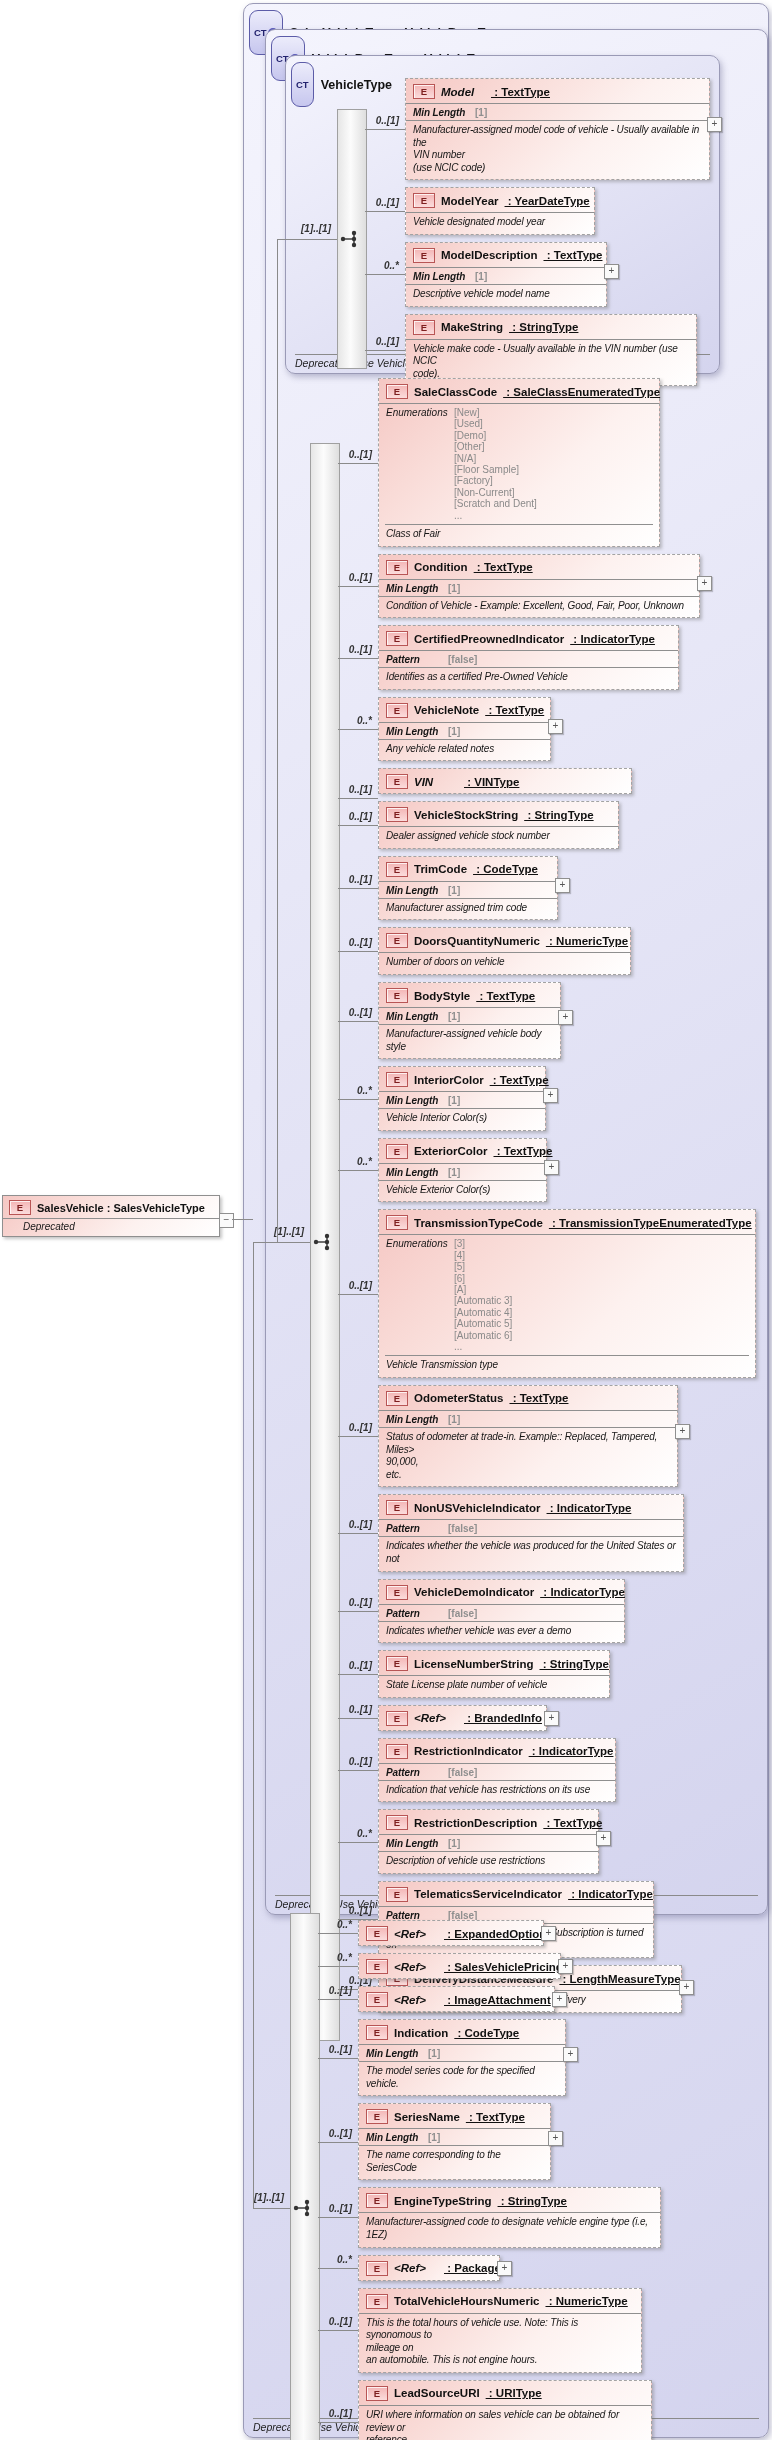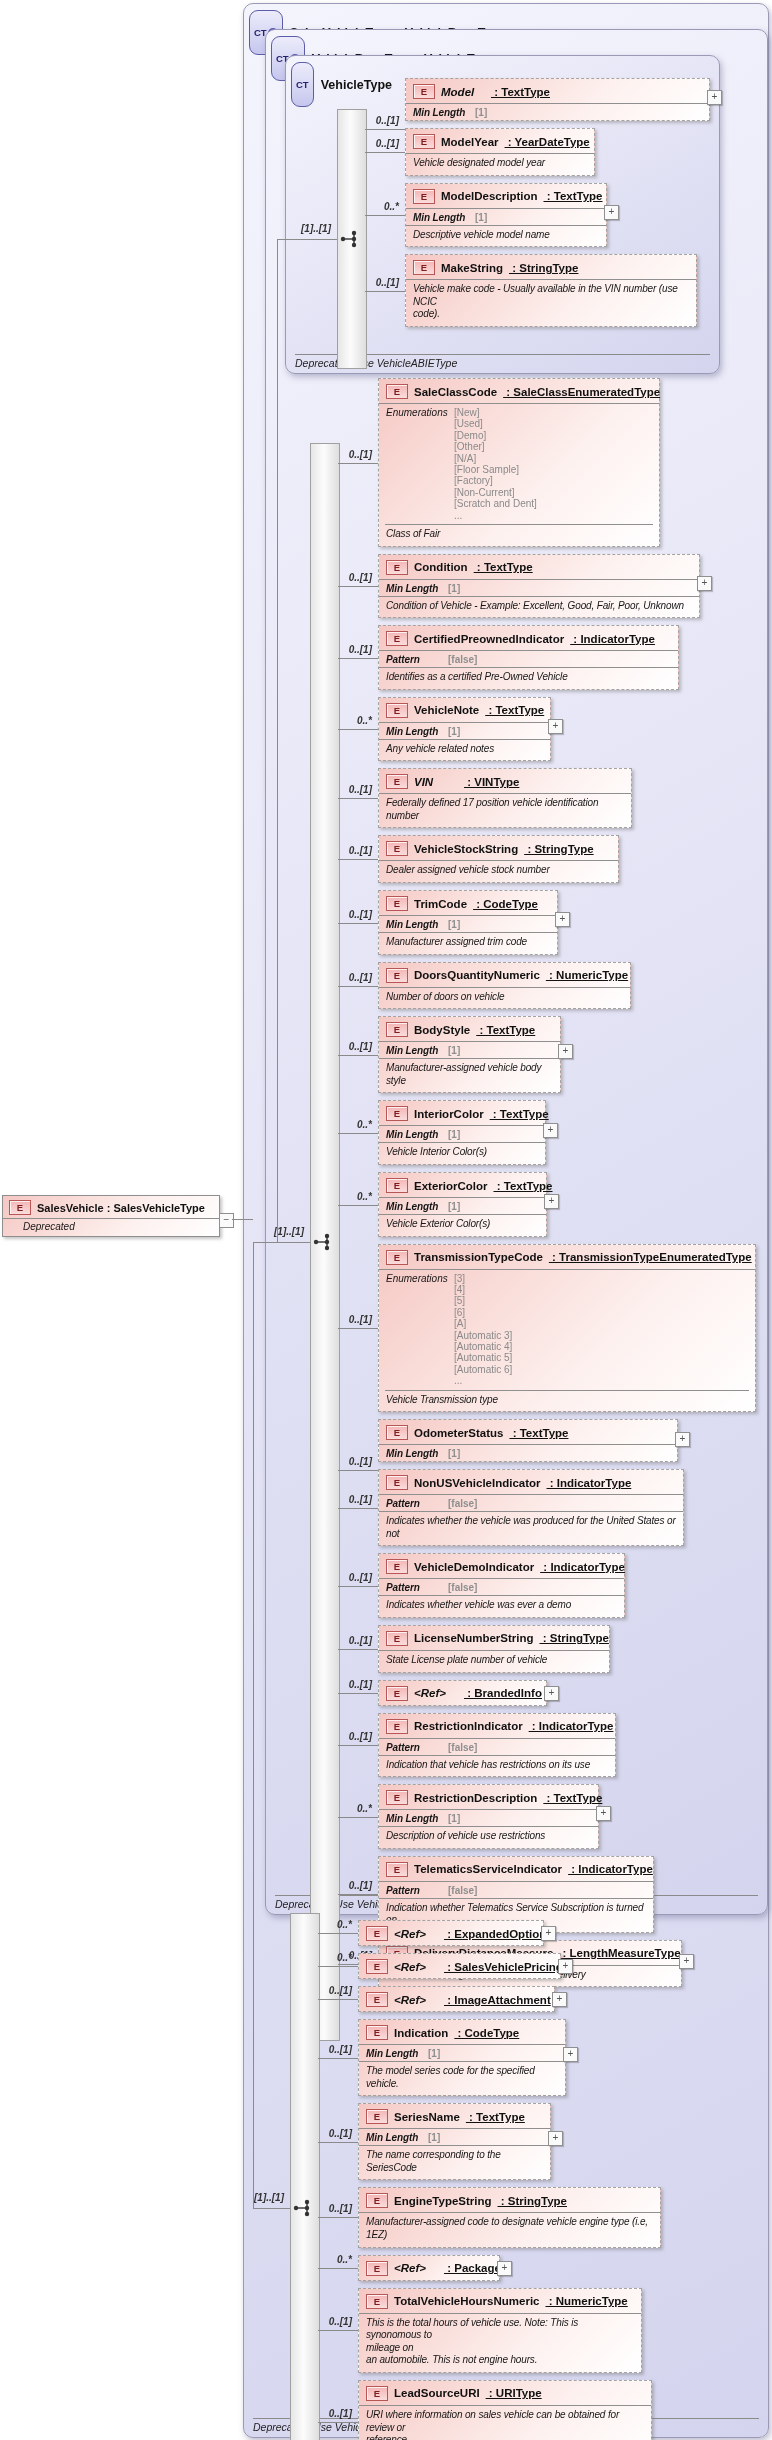--- a/index.html
+++ b/index.html
@@ -137,20 +137,23 @@
       <div class="el-header">
         <span class="e-icon">E</span>
         <span class="el-name short">Model</span>
         <span class="el-type"> : TextType</span>
       </div>
       <div class="facet-row">
         <span class="facet-label">Min Length</span>
         <span class="facet-value">[1]</span>
       </div>
 
+      <div class="desc-row">Manufacturer-assigned model code of vehicle - Usually available in the
+VIN number
+(use NCIC code)</div>
       <span class="plus-box">+</span>
     </div>
   </div>
       <div class="el-row">
     <span class="card-label" style="top: 10px;">0..[1]</span>
     <span class="stub" style="top: 24px;"></span>
     <div class="el-box" style="width: 188px;">
       <div class="el-header">
         <span class="e-icon">E</span>
         <span class="el-name">ModelYear</span>
@@ -291,21 +294,20 @@
       <div class="el-row">
     <span class="card-label" style="top: 16px;">0..[1]</span>
     <span class="stub" style="top: 30px;"></span>
     <div class="el-box" style="width: 252px;">
       <div class="el-header">
         <span class="e-icon">E</span>
         <span class="el-name short">VIN</span>
         <span class="el-type"> : VINType</span>
       </div>
 
-      <div class="desc-row">Federally defined 17 position vehicle identification number</div>
 
     </div>
   </div>
       <div class="el-row">
     <span class="card-label" style="top: 10px;">0..[1]</span>
     <span class="stub" style="top: 24px;"></span>
     <div class="el-box" style="width: 239px;">
       <div class="el-header">
         <span class="e-icon">E</span>
         <span class="el-name">VehicleStockString</span>
@@ -436,20 +438,23 @@
       <div class="el-header">
         <span class="e-icon">E</span>
         <span class="el-name">OdometerStatus</span>
         <span class="el-type"> : TextType</span>
       </div>
       <div class="facet-row">
         <span class="facet-label">Min Length</span>
         <span class="facet-value">[1]</span>
       </div>
 
+      <div class="desc-row">Status of odometer at trade-in. Example:: Replaced, Tampered, Miles&gt;
+90,000,
+etc.</div>
       <span class="plus-box">+</span>
     </div>
   </div>
       <div class="el-row">
     <span class="card-label" style="top: 24.5px;">0..[1]</span>
     <span class="stub" style="top: 38.5px;"></span>
     <div class="el-box" style="width: 304px;">
       <div class="el-header">
         <span class="e-icon">E</span>
         <span class="el-name">NonUSVehicleIndicator</span>

